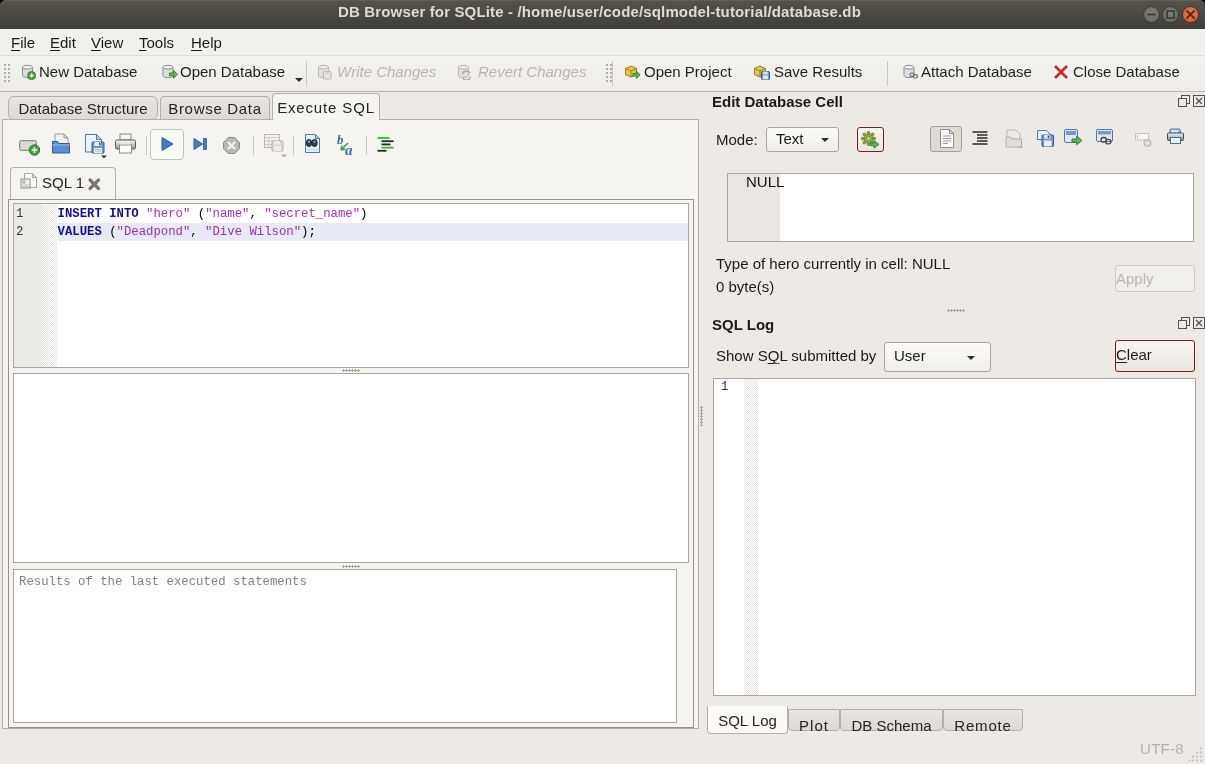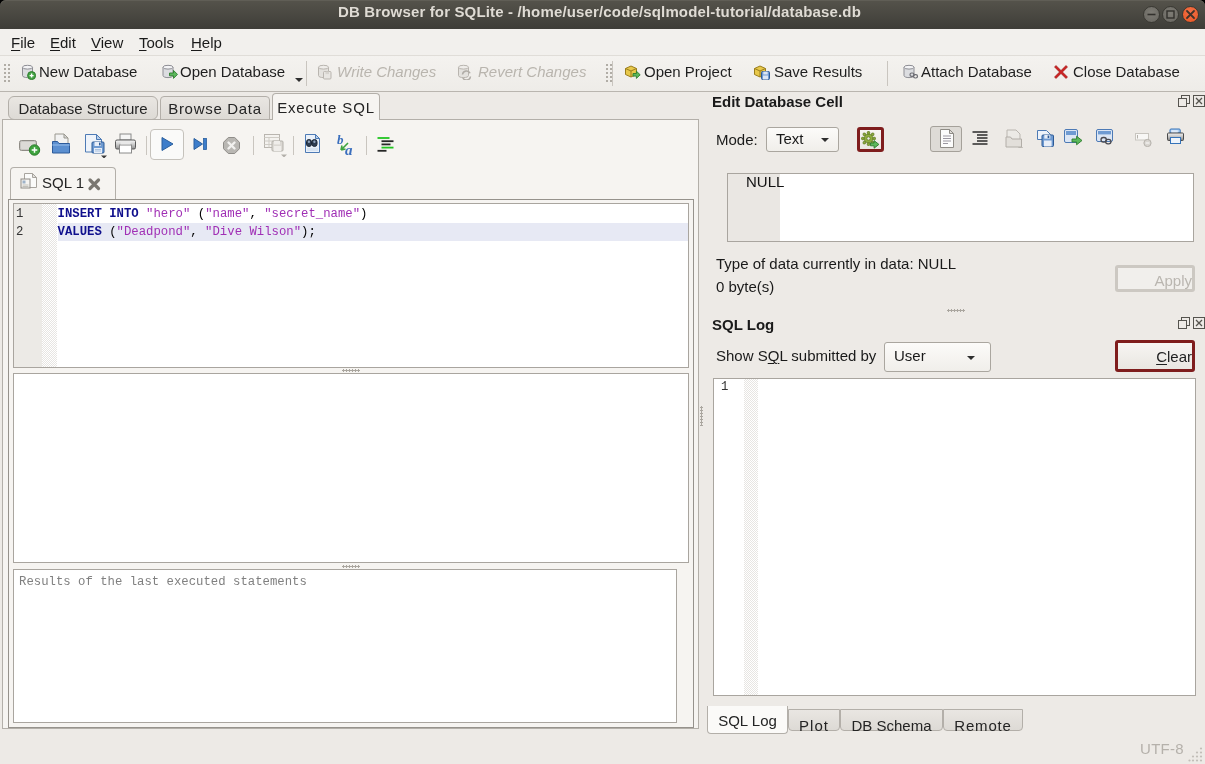--- a/index.html
+++ b/index.html
@@ -51,22 +51,22 @@
 #edfold{position:absolute;left:28px;top:0;bottom:0;width:15px;
  background-image:conic-gradient(#e7e5e2 25%,#fff 0 50%,#e7e5e2 0 75%,#fff 0);background-size:2px 2px;}
 .codeline{position:absolute;left:43.5px;right:0;height:17.5px;font-family:"Liberation Mono",monospace;font-size:12.3px;line-height:17.5px;white-space:pre;color:#000;}
 .lnum{position:absolute;left:2px;width:24px;font-family:"Liberation Mono",monospace;font-size:12.3px;line-height:17.5px;color:#333;}
 .kw{color:#10108d;font-weight:bold;}
 .str{color:#a02fb5;}
 
 .docktitle{position:absolute;font-size:15px;color:#1a1a1a;font-weight:bold;}
 .field{position:absolute;box-sizing:border-box;border:1px solid #aaa69f;border-radius:3px;
  background:linear-gradient(#fcfbf9,#f0eeea);font-size:15px;color:#1a1a1a;}
-.btn{position:absolute;box-sizing:border-box;border:3px solid #7f1d1d;border-radius:3px;
- background:linear-gradient(#f7f5f2,#e9e6e1);font-size:15px;color:#1f1f1f;text-align:right;}
+.btn{position:absolute;box-sizing:border-box;border:1px solid #7f1d1d;border-radius:3px;
+ background:linear-gradient(#f7f5f2,#e9e6e1);font-size:15px;color:#1f1f1f;text-align:left;}
 .btn.dis{border-color:#ccc8c2;color:#bab6b0;background:#f1efec;}
 .label15{position:absolute;font-size:15px;color:#1a1a1a;}
 
 .tabbot{position:absolute;box-sizing:border-box;border:1px solid #b3afa9;font-size:15px;color:#242424;text-align:center;}
 .tabbot.inactive{top:709px;height:22px;border-radius:0 0 4px 4px;background:linear-gradient(#e9e6e2,#dddad5);padding-top:7px;}
 .tabbot.active{top:706px;height:28px;border-radius:0 0 4px 4px;background:#fbfaf8;border-top:none;padding-top:6px;z-index:5;}
 
 #tooltip{position:absolute;left:178px;top:169px;width:339px;height:24px;background:#fdfcd8;
  border:1px solid #000;box-sizing:border-box;font-size:15px;color:#000;text-align:center;padding-top:2px;z-index:40;}
 </style>
@@ -412,21 +412,21 @@
       </g>
       <circle cx="8.5" cy="8.5" r="1.7" fill="#eceae4"></circle>
     </g>
     <path d="M10.5 13 h3.6 v-2.4 l4.8 3.8 -4.8 3.8 v-2.4 h-3.6 z" fill="#5cb85c" stroke="#2d7d2d" stroke-width="0.9"></path>
   </svg>
 
   <div class="whitebox" style="left:727px;top:173px;width:467px;height:69px;">
     <div style="position:absolute;left:0;top:0;bottom:0;width:52px;background:#eae7e3;"></div>
     <div style="position:absolute;left:-2px;top:-1px;font-size:15px;color:#111;margin-left:20px;">NULL</div>
   </div>
-  <div class="label15" style="left:716px;top:255px;">Type of data currently in data: NULL</div>
+  <div class="label15" style="left:716px;top:255px;">Type of hero currently in cell: NULL</div>
   <div class="label15" style="left:716px;top:278px;">0 byte(s)</div>
   <div class="btn dis" style="left:1115px;top:265px;width:80px;height:27px;padding-top:4px;">Apply</div>
 
   <div class="hdots" style="left:947px;top:309px;"></div>
 
   <div class="docktitle" style="left:712px;top:316px;">SQL Log</div>
   <div class="label15" style="left:716px;top:347px;">Show S<span class="mn">Q</span>L submitted by</div>
   <div class="field" style="left:884px;top:342px;width:107px;height:30px;">
      <span style="position:absolute;left:9px;top:4px;">User</span>
      <svg style="position:absolute;right:14px;top:12px;" width="10" height="6">

